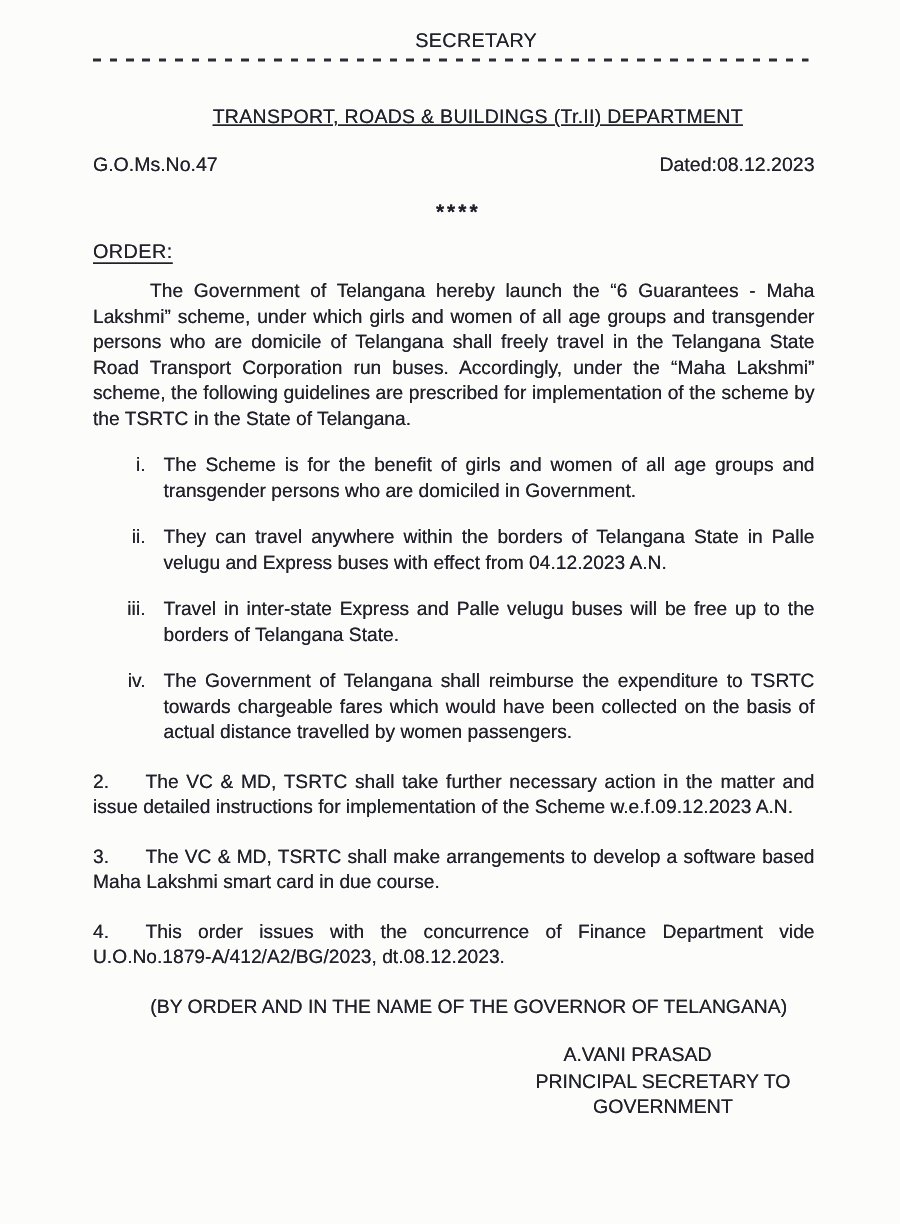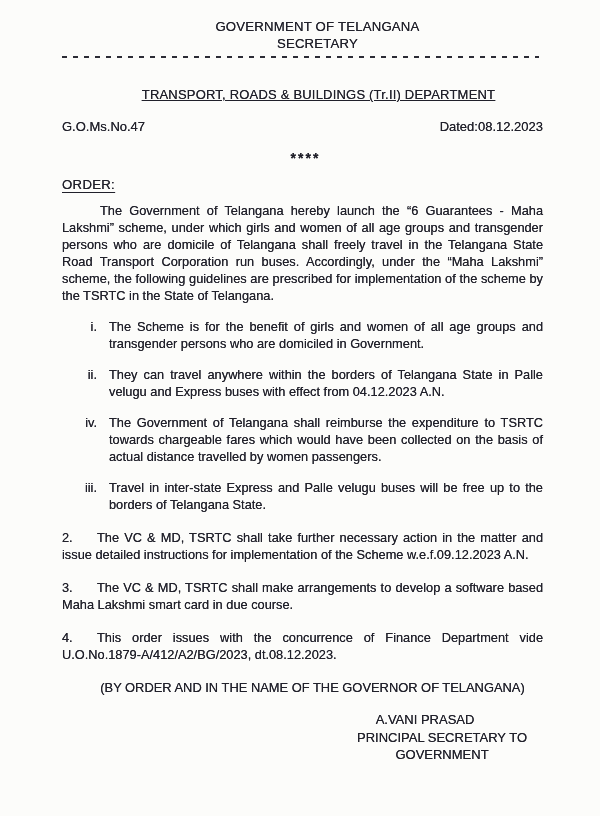--- a/index.html
+++ b/index.html
@@ -50,21 +50,20 @@
     margin-top:15px;margin-left:auto;margin-right:-27px;
     width:256px;text-align:center;line-height:17.5px;font-size:13px;
   }
   .sig-name{padding-right:34px;}
 </style>
 </head>
 <body>
 
 <div class="page">
 
-  <div class="center hdr-org">GOVERNMENT OF TELANGANA</div>
   <div class="center hdr-abstract">SECRETARY</div>
 
 
   <div class="dash-rule"></div>
 
   <div class="center dept-line">TRANSPORT, ROADS &amp; BUILDINGS (Tr.II) DEPARTMENT</div>
 
   <div class="go-row">
     <span>G.O.Ms.No.47</span>
     <span>Dated:08.12.2023</span>
@@ -79,26 +78,26 @@
   <div class="g-list">
     <div class="g-item">
       <span class="g-num">i.</span>
       <span class="g-text">The Scheme is for the benefit of girls and women of all age groups and transgender persons who are domiciled in Government.</span>
     </div>
     <div class="g-item">
       <span class="g-num">ii.</span>
       <span class="g-text">They can travel anywhere within the borders of Telangana State in Palle velugu and Express buses with effect from 04.12.2023 A.N.</span>
     </div>
     <div class="g-item">
+      <span class="g-num">iii.</span>
+      <span class="g-text">Travel in inter-state Express and Palle velugu buses will be free up to the borders of Telangana State.</span>
+    </div>
+    <div class="g-item">
       <span class="g-num">iv.</span>
       <span class="g-text">The Government of Telangana shall reimburse the expenditure to TSRTC towards chargeable fares which would have been collected on the basis of actual distance travelled by women passengers.</span>
-    </div>
-    <div class="g-item">
-      <span class="g-num">iii.</span>
-      <span class="g-text">Travel in inter-state Express and Palle velugu buses will be free up to the borders of Telangana State.</span>
     </div>
   </div>
 
   <div class="numbered">
     <span class="pnum">2.</span><span>The VC &amp; MD, TSRTC shall take further necessary action in the matter and issue detailed instructions for implementation of the Scheme w.e.f.09.12.2023 A.N.</span>
   </div>
 
   <div class="numbered">
     <span class="pnum">3.</span><span>The VC &amp; MD, TSRTC shall make arrangements to develop a software based Maha Lakshmi smart card in due course.</span>
   </div>

